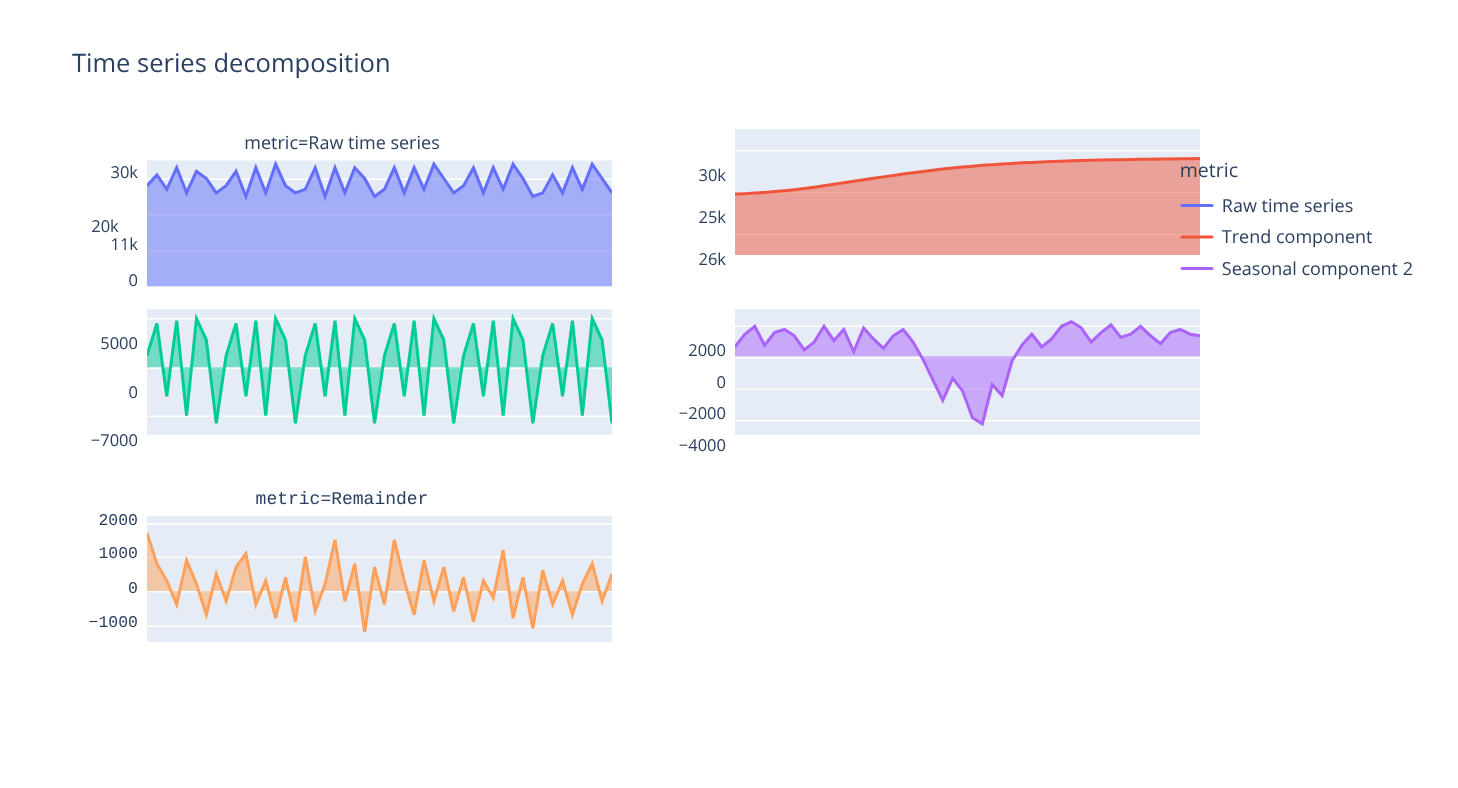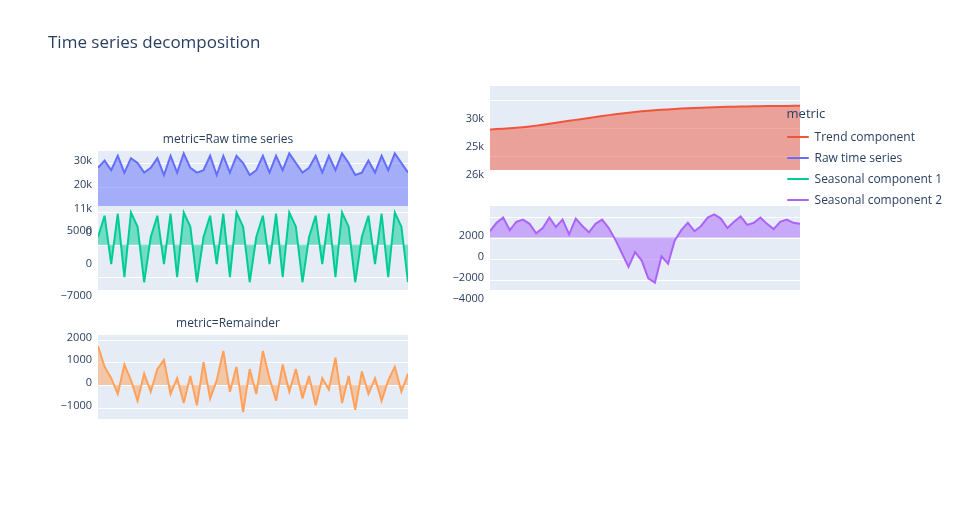--- a/index.html
+++ b/index.html
@@ -15,26 +15,26 @@
   .legend-title { font-size: 13px; margin-bottom: 6px; color: #2a3f5f; }
   .legend-item { display: flex; align-items: center; gap: 6px; margin-bottom: 4px; }
   .legend-swatch { width: 22px; height: 2px; border-radius: 1px; }
   svg { position: absolute; top: 0; left: 0; }
 </style>
 </head>
 <body>
 
 <div class="title">Time series decomposition</div>
 
-<div id="plot-raw" class="plot" style="left:48px;  top:86px;  width:360px;margin-top:44px;">
+<div id="plot-raw" class="plot" style="left:48px;  top:86px;  width:360px;">
     <div class="plot-title">metric=Raw time series</div>
     <div class="yaxis" style="left: 0px; top: 17px; width: 44px; height: 84px;">
       <div class="ytick" style="top: 84px; width: 44px;">0</div>
       <div class="ytick" style="top: 60px; width: 44px;">11k</div>
-      <div class="ytick" style="top: 36px; width: 44px;">20k</div>
+      <div class="ytick" style="top: 48px; width: 44px; text-align: center;">20k</div>
       <div class="ytick" style="top: 12px; width: 44px;">30k</div>
     </div>
     <div class="plot-area" style="margin-left: 50px; width: 310px; height: 84px;">
       <div class="gridline" style="top: 84px;"></div>
       <div class="gridline" style="top: 60px;"></div>
       <div class="gridline" style="top: 36px;"></div>
       <div class="gridline" style="top: 12px;"></div>
       <svg width="310" height="84">
         <path d="M0 84.00 L0.00 16.80 L6.60 9.60 L13.19 19.20 L19.79 4.80 L26.38 21.60 L32.98 7.20 L39.57 12.00 L46.17 21.60 L52.77 16.80 L59.36 7.20 L65.96 24.00 L72.55 4.80 L79.15 21.60 L85.74 2.40 L92.34 16.80 L98.94 21.60 L105.53 19.20 L112.13 4.80 L118.72 24.00 L125.32 4.80 L131.91 21.60 L138.51 4.80 L145.11 12.00 L151.70 24.00 L158.30 19.20 L164.89 4.80 L171.49 21.60 L178.09 4.80 L184.68 19.20 L191.28 2.40 L197.87 12.00 L204.47 21.60 L211.06 16.80 L217.66 4.80 L224.26 21.60 L230.85 4.80 L237.45 19.20 L244.04 2.40 L250.64 12.00 L257.23 24.00 L263.83 21.60 L270.43 9.60 L277.02 21.60 L283.62 4.80 L290.21 19.20 L296.81 2.40 L303.40 12.00 L310.00 21.60 L310 84.00 Z" fill="rgba(99,110,250,0.5)" stroke="none"></path>
         <path d="M0.00 16.80 L6.60 9.60 L13.19 19.20 L19.79 4.80 L26.38 21.60 L32.98 7.20 L39.57 12.00 L46.17 21.60 L52.77 16.80 L59.36 7.20 L65.96 24.00 L72.55 4.80 L79.15 21.60 L85.74 2.40 L92.34 16.80 L98.94 21.60 L105.53 19.20 L112.13 4.80 L118.72 24.00 L125.32 4.80 L131.91 21.60 L138.51 4.80 L145.11 12.00 L151.70 24.00 L158.30 19.20 L164.89 4.80 L171.49 21.60 L178.09 4.80 L184.68 19.20 L191.28 2.40 L197.87 12.00 L204.47 21.60 L211.06 16.80 L217.66 4.80 L224.26 21.60 L230.85 4.80 L237.45 19.20 L244.04 2.40 L250.64 12.00 L257.23 24.00 L263.83 21.60 L270.43 9.60 L277.02 21.60 L283.62 4.80 L290.21 19.20 L296.81 2.40 L303.40 12.00 L310.00 21.60 " fill="none" stroke="#636efa" stroke-width="2"></path>
@@ -84,21 +84,21 @@
       <div class="gridline" style="top: 73.5px;"></div>
       <div class="gridline" style="top: 52.5px;"></div>
       <div class="gridline" style="top: 31.5px;"></div>
       <div class="gridline" style="top: 10.5px;"></div>
       <svg width="310" height="84">
         <path d="M0 31.50 L0.00 25.20 L6.60 16.80 L13.19 11.55 L19.79 24.15 L26.38 15.75 L32.98 13.65 L39.57 17.85 L46.17 27.30 L52.77 22.05 L59.36 11.55 L65.96 21.00 L72.55 13.65 L79.15 28.35 L85.74 12.60 L92.34 19.95 L98.94 26.25 L105.53 17.85 L112.13 13.65 L118.72 22.05 L125.32 33.60 L131.91 47.25 L138.51 60.90 L145.11 46.20 L151.70 54.60 L158.30 72.45 L164.89 76.65 L171.49 50.40 L178.09 57.75 L184.68 34.65 L191.28 24.15 L197.87 16.80 L204.47 25.20 L211.06 19.95 L217.66 11.55 L224.26 8.40 L230.85 12.60 L237.45 22.05 L244.04 15.75 L250.64 10.50 L257.23 18.90 L263.83 16.80 L270.43 11.55 L277.02 17.85 L283.62 23.10 L290.21 15.75 L296.81 13.65 L303.40 16.80 L310.00 17.85 L310 31.50 Z" fill="rgba(171,99,250,0.5)" stroke="none"></path>
         <path d="M0.00 25.20 L6.60 16.80 L13.19 11.55 L19.79 24.15 L26.38 15.75 L32.98 13.65 L39.57 17.85 L46.17 27.30 L52.77 22.05 L59.36 11.55 L65.96 21.00 L72.55 13.65 L79.15 28.35 L85.74 12.60 L92.34 19.95 L98.94 26.25 L105.53 17.85 L112.13 13.65 L118.72 22.05 L125.32 33.60 L131.91 47.25 L138.51 60.90 L145.11 46.20 L151.70 54.60 L158.30 72.45 L164.89 76.65 L171.49 50.40 L178.09 57.75 L184.68 34.65 L191.28 24.15 L197.87 16.80 L204.47 25.20 L211.06 19.95 L217.66 11.55 L224.26 8.40 L230.85 12.60 L237.45 22.05 L244.04 15.75 L250.64 10.50 L257.23 18.90 L263.83 16.80 L270.43 11.55 L277.02 17.85 L283.62 23.10 L290.21 15.75 L296.81 13.65 L303.40 16.80 L310.00 17.85 " fill="none" stroke="#ab63fa" stroke-width="2"></path>
       </svg>
     </div>
   </div>
-<div id="plot-remainder" class="plot" style="left:48px;  top:314px; width:360px;">
+<div id="plot-remainder" class="plot" style="left:48px;  top:326px; width:360px;font-family:Liberation Mono, monospace;">
     <div class="plot-title">metric=Remainder</div>
     <div class="yaxis" style="left: 0px; top: 17px; width: 44px; height: 84px;">
       <div class="ytick" style="top: 72.6486px; width: 44px;">−1000</div>
       <div class="ytick" style="top: 49.9459px; width: 44px;">0</div>
       <div class="ytick" style="top: 27.2432px; width: 44px;">1000</div>
       <div class="ytick" style="top: 4.54054px; width: 44px;">2000</div>
     </div>
     <div class="plot-area" style="margin-left: 50px; width: 310px; height: 84px;">
       <div class="gridline" style="top: 72.6486px;"></div>
       <div class="gridline" style="top: 49.9459px;"></div>
@@ -108,29 +108,25 @@
         <path d="M0 49.95 L0.00 11.35 L6.60 31.78 L13.19 43.14 L19.79 59.03 L26.38 29.51 L32.98 45.41 L39.57 65.84 L46.17 38.59 L52.77 56.76 L59.36 34.05 L65.96 24.97 L72.55 59.03 L79.15 43.14 L85.74 68.11 L92.34 40.86 L98.94 70.38 L105.53 27.24 L112.13 63.57 L118.72 45.41 L125.32 15.89 L131.91 56.76 L138.51 31.78 L145.11 77.19 L151.70 34.05 L158.30 59.03 L164.89 15.89 L171.49 43.14 L178.09 65.84 L184.68 29.51 L191.28 56.76 L197.87 34.05 L204.47 63.57 L211.06 40.86 L217.66 70.38 L224.26 43.14 L230.85 54.49 L237.45 22.70 L244.04 68.11 L250.64 40.86 L257.23 74.92 L263.83 36.32 L270.43 59.03 L277.02 43.14 L283.62 65.84 L290.21 45.41 L296.81 31.78 L303.40 56.76 L310.00 38.59 L310 49.95 Z" fill="rgba(255,161,90,0.5)" stroke="none"></path>
         <path d="M0.00 11.35 L6.60 31.78 L13.19 43.14 L19.79 59.03 L26.38 29.51 L32.98 45.41 L39.57 65.84 L46.17 38.59 L52.77 56.76 L59.36 34.05 L65.96 24.97 L72.55 59.03 L79.15 43.14 L85.74 68.11 L92.34 40.86 L98.94 70.38 L105.53 27.24 L112.13 63.57 L118.72 45.41 L125.32 15.89 L131.91 56.76 L138.51 31.78 L145.11 77.19 L151.70 34.05 L158.30 59.03 L164.89 15.89 L171.49 43.14 L178.09 65.84 L184.68 29.51 L191.28 56.76 L197.87 34.05 L204.47 63.57 L211.06 40.86 L217.66 70.38 L224.26 43.14 L230.85 54.49 L237.45 22.70 L244.04 68.11 L250.64 40.86 L257.23 74.92 L263.83 36.32 L270.43 59.03 L277.02 43.14 L283.62 65.84 L290.21 45.41 L296.81 31.78 L303.40 56.76 L310.00 38.59 " fill="none" stroke="#ffa15a" stroke-width="2"></path>
       </svg>
     </div>
   </div>
 
 <div class="legend">
   <div class="legend-title">metric</div>
   <div id="legend-items">
       <div class="legend-item">
-        <div class="legend-swatch" style="background: rgb(239, 85, 59);"></div>
-        <span>Trend component</span>
-      </div>
-      <div class="legend-item">
         <div class="legend-swatch" style="background: rgb(99, 110, 250);"></div>
         <span>Raw time series</span>
       </div>
       <div class="legend-item">
-        <div class="legend-swatch" style="background: rgb(0, 204, 150);"></div>
-        <span>Seasonal component 1</span>
+        <div class="legend-swatch" style="background: rgb(239, 85, 59);"></div>
+        <span>Trend component</span>
       </div>
       <div class="legend-item">
         <div class="legend-swatch" style="background: rgb(171, 99, 250);"></div>
         <span>Seasonal component 2</span>
       </div>
     </div>
 </div>
 
 </body></html>

